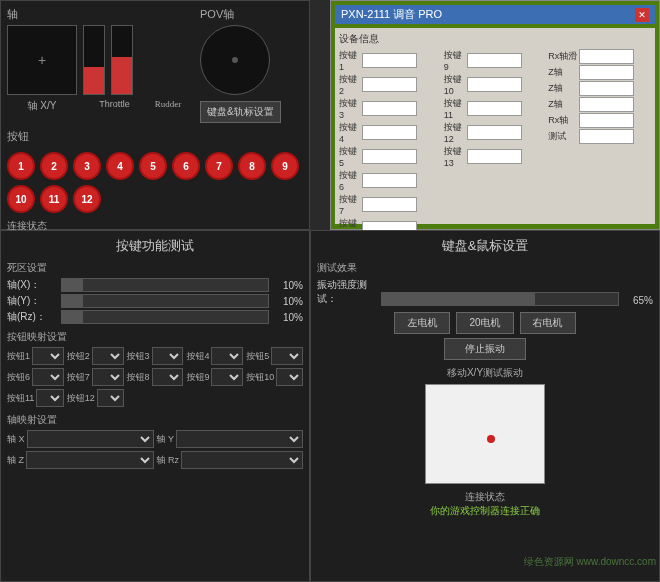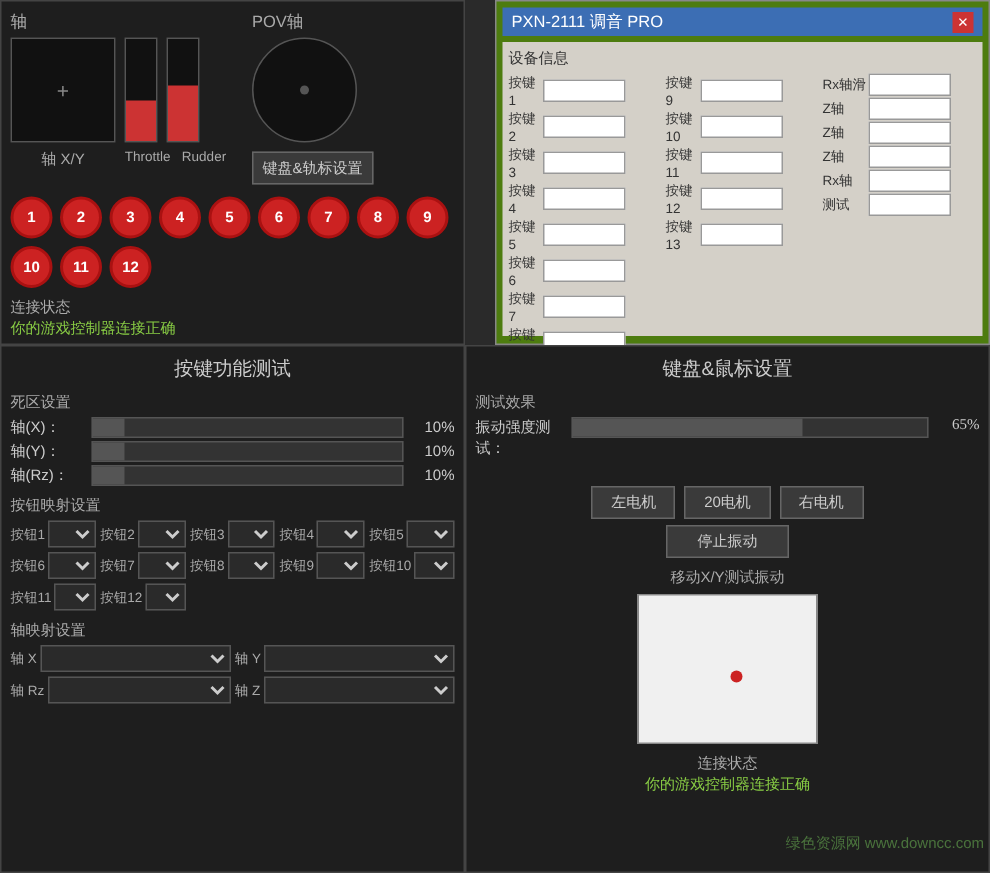--- a/index.html
+++ b/index.html
@@ -116,33 +116,33 @@
       position: absolute;
       bottom: 0;
       left: 0;
       right: 0;
       background: #cc3333;
       height: 55%;
     }
 
     .axis-labels {
       display: flex;
-      gap: 4px;
+      gap: 20px;
       margin-top: 2px;
       font-size: 10px;
       color: #aaa;
     }
 
     .axis-label-item {
       text-align: center;
     }
 
     .axis-xy-label { width: 70px; }
     .axis-t-label { width: 22px; }
-    .axis-r-label { width: 22px; }
+    .axis-r-label { width: 22px; font-family: Liberation Serif, serif; }
 
     .pov-section {
       margin-left: 8px;
     }
 
     .pov-box {
       width: 70px;
       height: 70px;
       border: 1px solid #555;
       background: #111;
@@ -345,24 +345,23 @@
       gap: 2px;
     }
 
     
     .test-section {
       margin-bottom: 8px;
     }
 
     .vibration-row {
       display: flex;
-      align-items: flex-start;
+      align-items: flex-end;
       gap: 4px;
-      margin-bottom: 18px;
-      font-family: Liberation Serif, serif;
+      margin-bottom: 6px;
     }
 
     .vib-label {
       font-size: 10px;
       color: #ccc;
       width: 60px;
     }
 
     .vib-value {
       color: #ccc;
@@ -535,20 +534,21 @@
       <div class="pov-section">
         <div class="section-label">POV轴</div>
         <div class="pov-box">
           <div class="pov-dot"></div>
         </div>
         <button class="keyboard-btn" style="position:relative;right:auto;top:auto;margin-top:6px;display:block;">键盘&amp;轨标设置</button>
       </div>
     </div>
 
     <div style="margin-top:6px;">
+      <div class="section-label">按钮</div>
       <div class="btn-row">
         <div class="game-btn">1</div>
         <div class="game-btn">2</div>
         <div class="game-btn">3</div>
         <div class="game-btn">4</div>
         <div class="game-btn">5</div>
         <div class="game-btn">6</div>
         <div class="game-btn">7</div>
         <div class="game-btn">8</div>
         <div class="game-btn">9</div>
@@ -774,25 +774,25 @@
       <div class="axis-map-grid">
         <div class="axis-map-item">
           <span class="map-label">轴 X</span>
           <select class="map-select" style="flex:1;"></select>
         </div>
         <div class="axis-map-item">
           <span class="map-label">轴 Y</span>
           <select class="map-select" style="flex:1;"></select>
         </div>
         <div class="axis-map-item">
+          <span class="map-label">轴 Z</span>
+          <select class="map-select" style="flex:1;"></select>
+        </div>
+        <div class="axis-map-item">
           <span class="map-label">轴 Rz</span>
-          <select class="map-select" style="flex:1;"></select>
-        </div>
-        <div class="axis-map-item">
-          <span class="map-label">轴 Z</span>
           <select class="map-select" style="flex:1;"></select>
         </div>
       </div>
     </div>
   </div>
 
   <div class="panel-bottom-right">
     <div class="panel-section-title">键盘&amp;鼠标设置</div>
 
     <div class="test-section">

